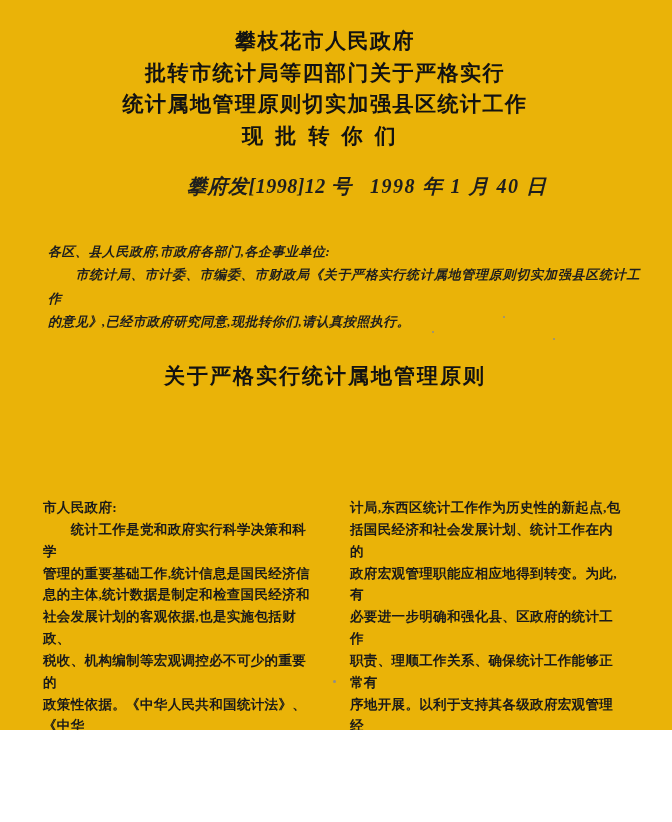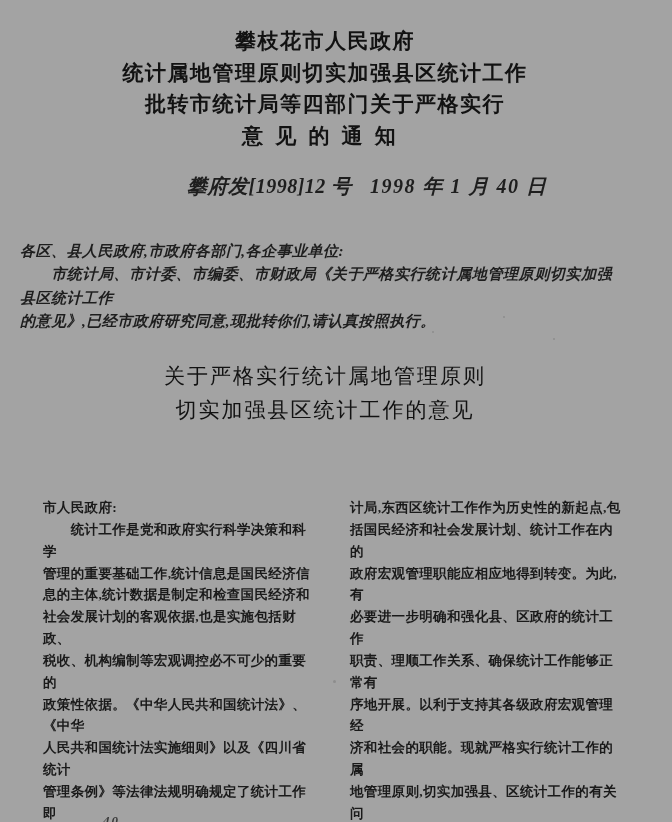--- a/index.html
+++ b/index.html
@@ -1,20 +1,20 @@
 <!DOCTYPE html>
 <html lang="zh"><head>
 <meta charset="utf-8">
 <style>
   html, body { margin: 0; padding: 0; background: #ffffff; }
   .page {
     position: relative;
     width: 672px;
-    height: 822px;
-    background: #a3a3a3;
+    height: 730px;
+    background: #eab308;
     overflow: hidden;
     color: #1b1b1b;
     font-family: "Liberation Serif", serif;
   }
   
   .title-block {
     position: absolute;
     top: 25px;
     left: 0;
     width: 650px;
@@ -35,37 +35,37 @@
     font-weight: 700;
     color: #1e1e1e;
   }
   .doc-line { position: absolute; top: 173px; left: 0; width: 672px; height: 22px; font-size: 20px; }
   .doc-number { position: absolute; left: 187px; top: 0; letter-spacing: 0.5px; }
   .doc-date   { position: absolute; left: 370px; top: 0; letter-spacing: 1.5px; }
   
   .intro {
     position: absolute;
     top: 240px;
-    left: 20px;
+    left: 48px;
     width: 592px;
-    font-size: 15px;
+    font-size: 13px;
     line-height: 23.4px;
     letter-spacing: 0.5px;
     white-space: pre-line;
     text-align: justify;
   }
   
   .subtitle {
     position: absolute;
     top: 359px;
     left: 0;
     width: 650px;
     text-align: center;
     font-family: "Liberation Sans", sans-serif;
-    font-weight: 400;
+    font-weight: 700;
     font-size: 21px;
     line-height: 33.5px;
     letter-spacing: 2px;
     color: #121212;
   }
   
   .columns {
     position: absolute;
     top: 497px;
     left: 43px;
@@ -100,37 +100,36 @@
   .s4 { left: 553px; top: 338px; width: 2px; height: 2px; }
   .s5 { left: 333px; top: 680px; width: 3px; height: 3px; }
 </style>
 </head>
 <body>
 
 <div class="page">
 
   <div class="title-block">
     <div class="title-line">攀枝花市人民政府</div>
+    <div class="title-line">批转市统计局等四部门关于严格实行</div>
     <div class="title-line">统计属地管理原则切实加强县区统计工作</div>
-    <div class="title-line">批转市统计局等四部门关于严格实行</div>
-    <div class="title-line spread">意见的通知</div>
+    <div class="title-line spread">现批转你们</div>
   </div>
 
   <div class="doc-line">
     <span class="doc-number kai">攀府发[1998]12 号</span>
     <span class="doc-date kai">1998 年 1 月 40 日</span>
   </div>
 
   <div class="intro kai">各区、县人民政府,市政府各部门,各企事业单位:
 　　市统计局、市计委、市编委、市财政局《关于严格实行统计属地管理原则切实加强县区统计工作
 的意见》,已经市政府研究同意,现批转你们,请认真按照执行。</div>
 
   <div class="subtitle">
     <div>关于严格实行统计属地管理原则</div>
-    <div>切实加强县区统计工作的意见</div>
   </div>
 
   <div class="columns">
     <div class="col">市人民政府:
 　　统计工作是党和政府实行科学决策和科学
 管理的重要基础工作,统计信息是国民经济信
 息的主体,统计数据是制定和检查国民经济和
 社会发展计划的客观依据,也是实施包括财政、
 税收、机构编制等宏观调控必不可少的重要的
 政策性依据。《中华人民共和国统计法》、《中华

